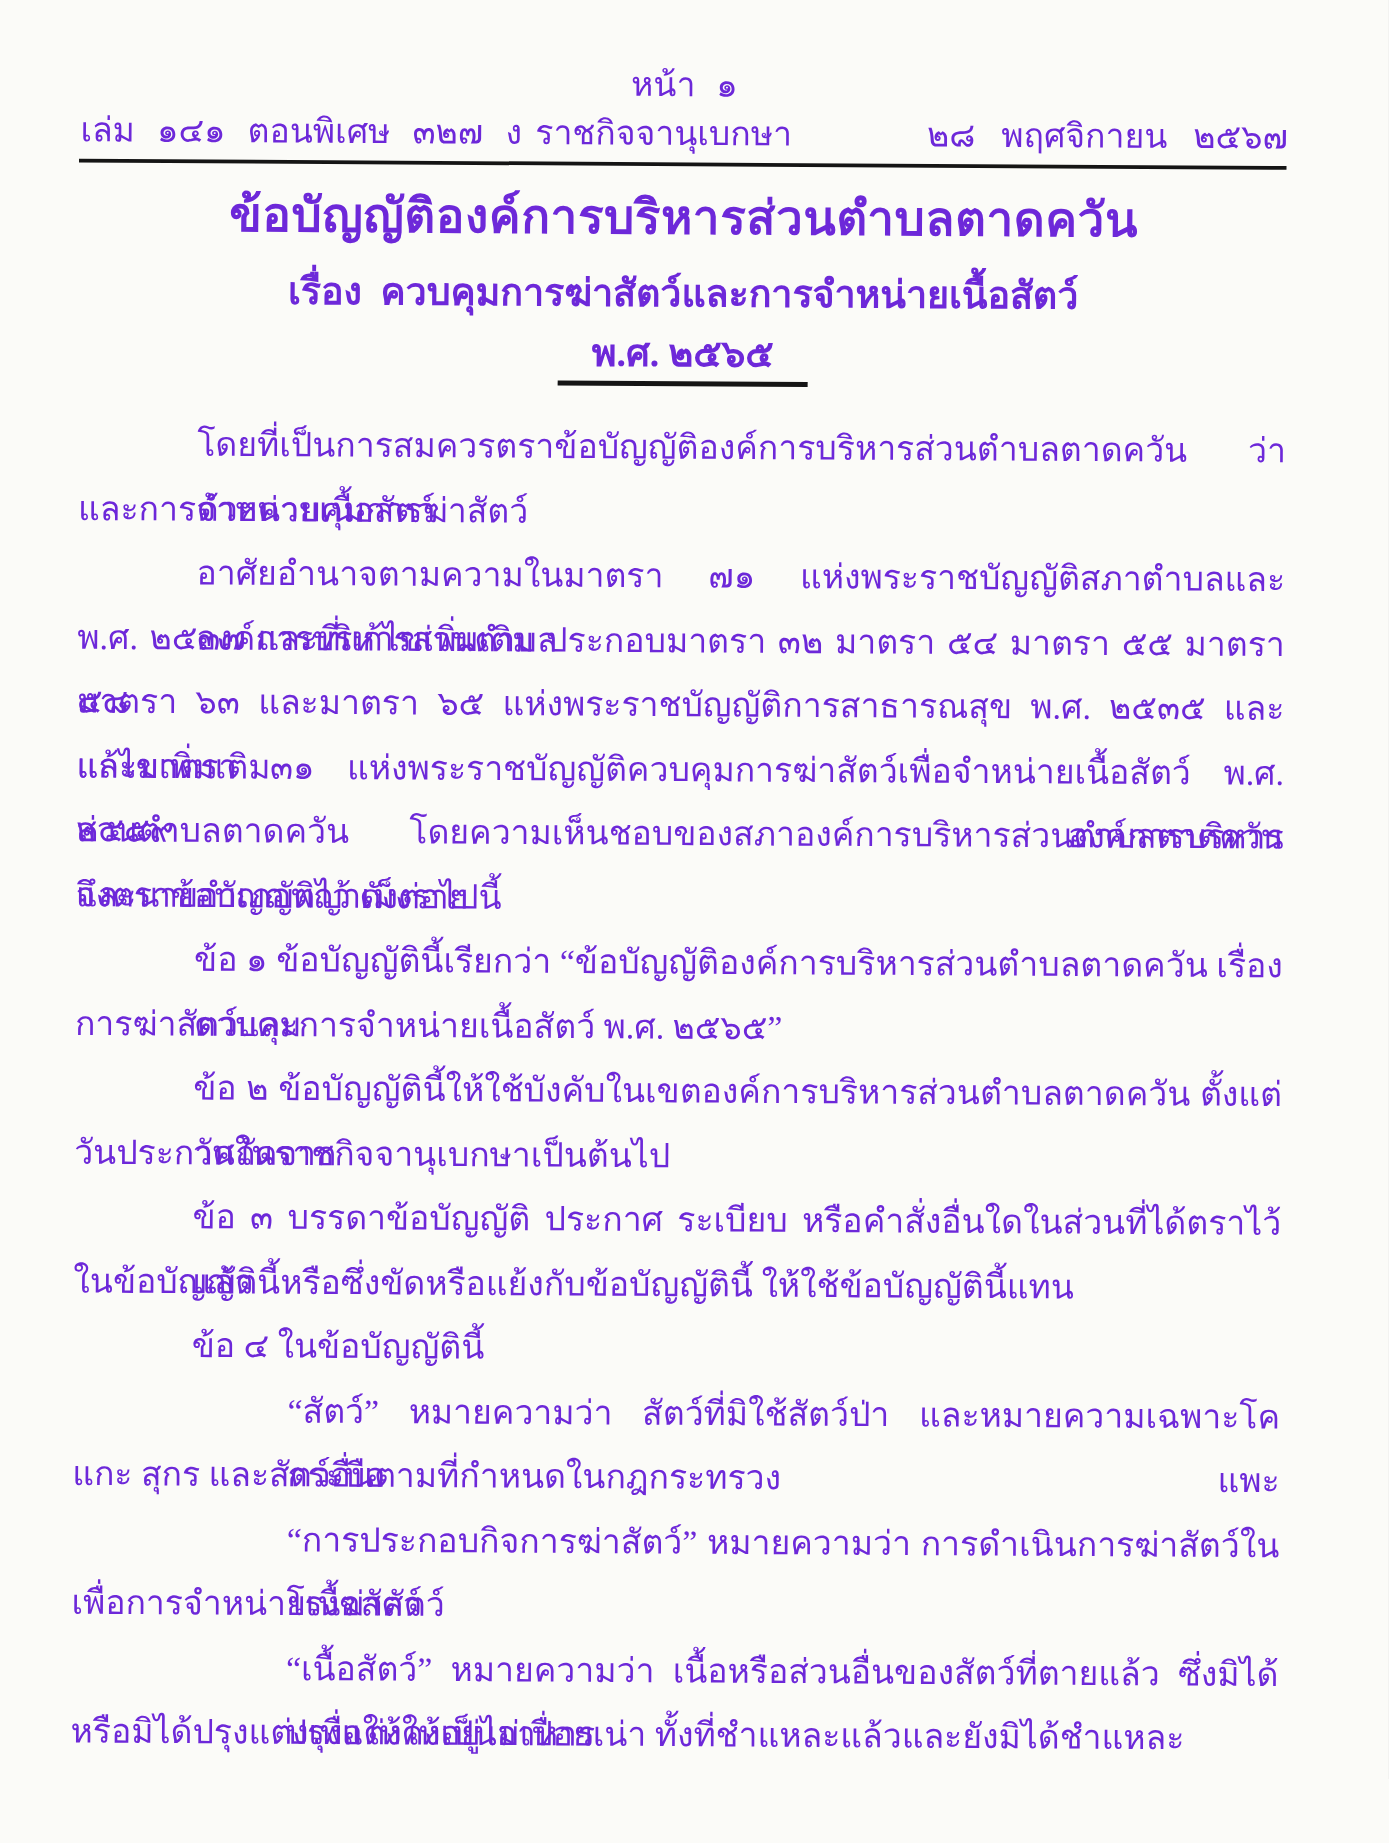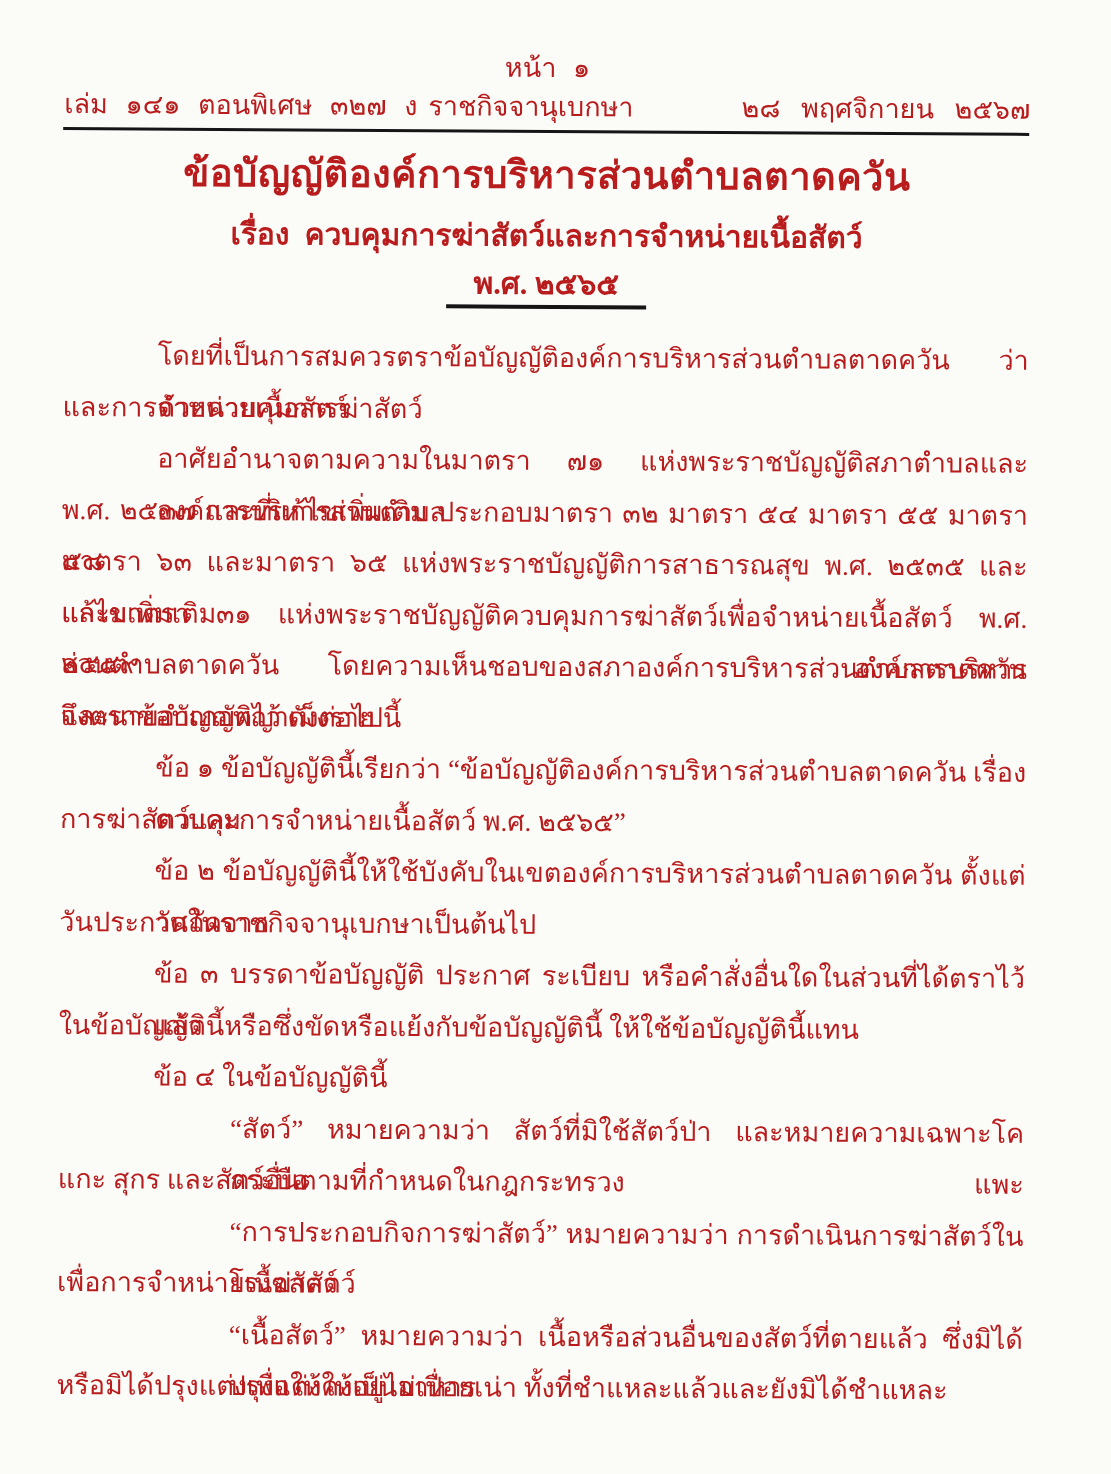--- a/index.html
+++ b/index.html
@@ -6,21 +6,21 @@
     margin: 0;
     padding: 0;
     background: #e8e8e6;
   }
   .page {
     position: relative;
     width: 1111px;
     height: 1474px;
     margin: 0 auto;
     background: #fbfbf8;
-    color: #b91c1c;
+    color: #6d28d9;
     font-family: "Liberation Serif", "DejaVu Serif", serif;
     overflow: hidden;
   }
   .sheet {
     position: absolute;
     inset: 0;
     transform: rotate(0.35deg);
     transform-origin: 50% 0;
   }
   .pre { white-space: pre-wrap; }

